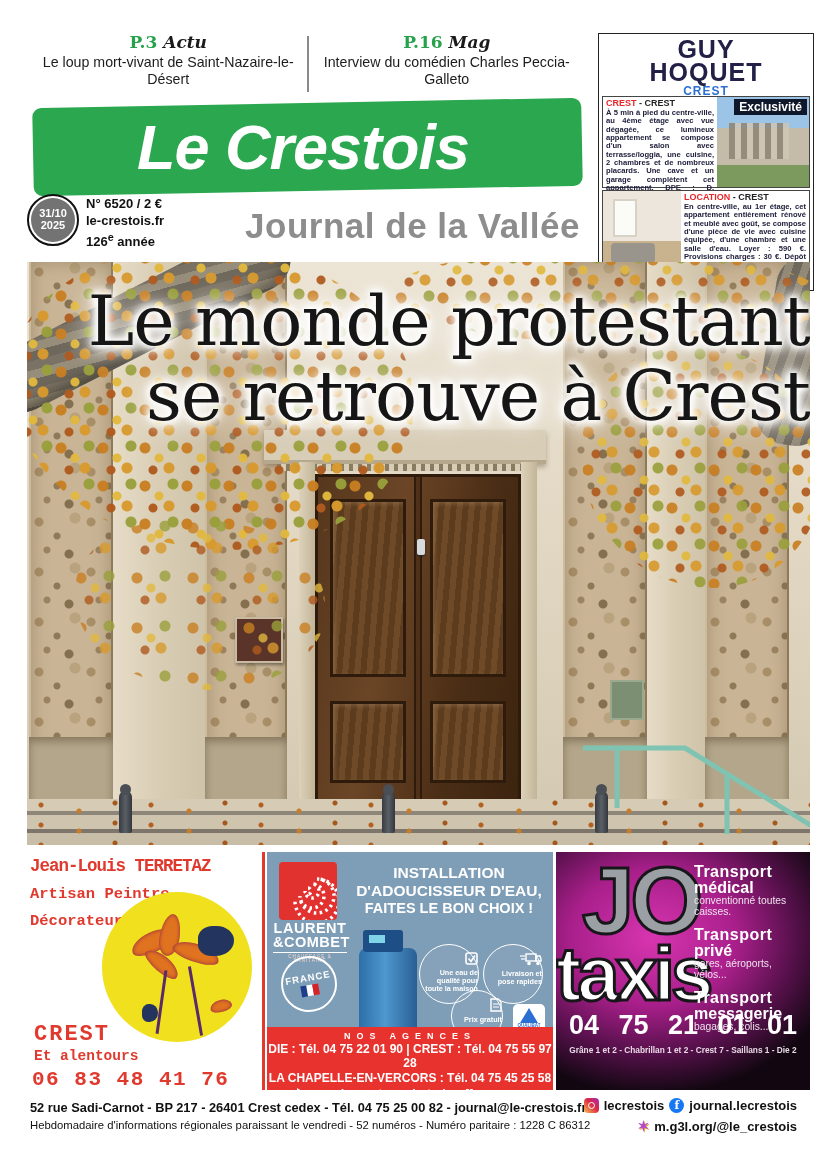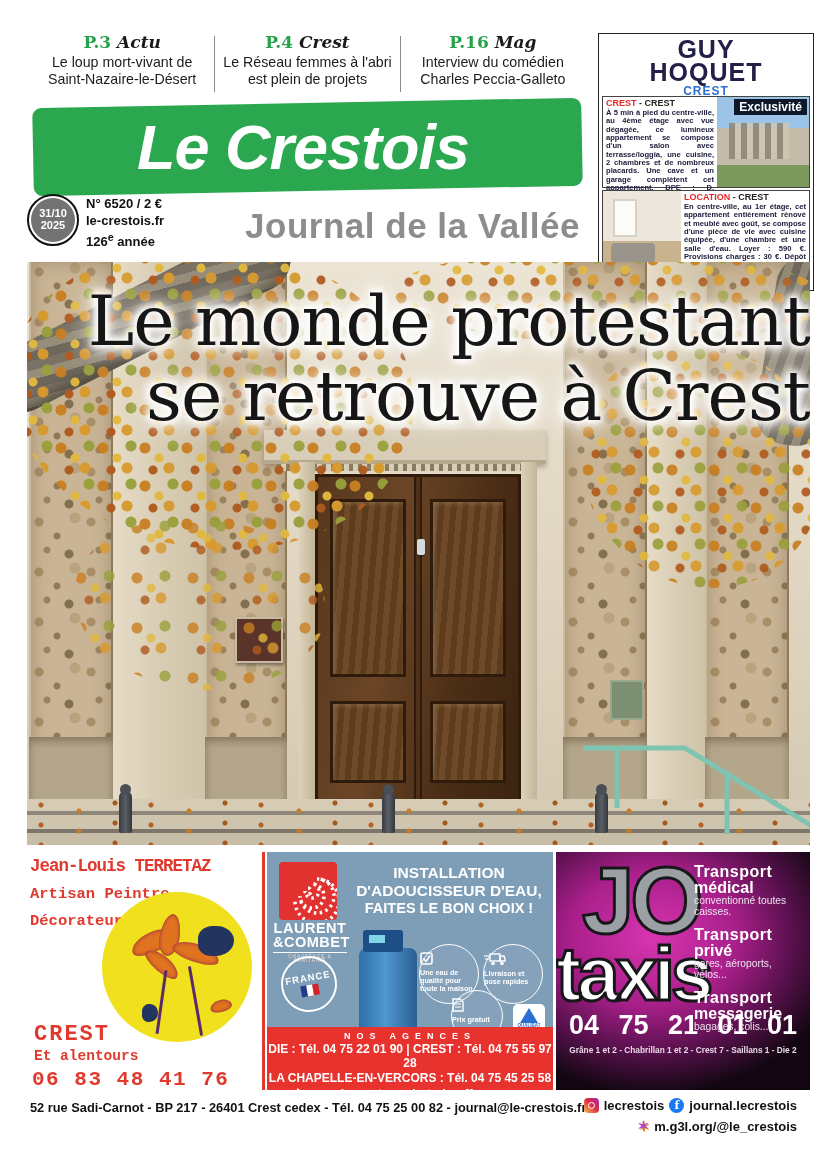--- a/index.html
+++ b/index.html
@@ -134,21 +134,21 @@
   .lc-b1{font-size:14.5px;font-weight:800;letter-spacing:.5px;}
   .lc-b2{font-size:14.5px;font-weight:800;letter-spacing:.5px;border-bottom:1px solid #fff;padding-bottom:2px;}
   .lc-bsub{font-size:4.6px;letter-spacing:1px;margin-top:2px;color:#f3d9d0;}
   .lc-head{position:absolute;left:84px;top:12px;width:196px;text-align:center;line-height:1.15;}
   .lc-h1{font-size:15.5px;font-weight:600;}
   .lc-h2{font-size:15.5px;font-weight:800;}
   .lc-h3{font-size:14.5px;font-weight:600;}
   .lc-device{position:absolute;left:92px;top:96px;width:58px;height:86px;background:linear-gradient(90deg,#2e6fa8,#4e97cf 45%,#2a5f93);border-radius:8px 8px 0 0;}
   .lc-device::before{content:"";position:absolute;left:4px;top:-18px;width:40px;height:22px;background:#1d4f86;border-radius:3px;}
   .lc-device::after{content:"";position:absolute;left:10px;top:-13px;width:16px;height:8px;background:#7fd4e8;}
-  .lc-circle{position:absolute;border:1.5px solid #fff;border-radius:50%;text-align:left;color:#fff;background:rgba(255,255,255,.06);}
+  .lc-circle{position:absolute;border:1.5px solid #fff;border-radius:50%;text-align:right;color:#fff;background:rgba(255,255,255,.06);}
   .lc-c1{left:152px;top:92px;width:60px;height:60px;}
   .lc-c2{left:216px;top:92px;width:60px;height:60px;}
   .lc-c3{left:184px;top:138px;width:52px;height:52px;}
   .lc-ctext{font-size:7.2px;line-height:1.12;font-weight:600;}
   .lc-stamp{position:absolute;left:14px;top:104px;width:56px;height:56px;border:2px solid #fff;border-radius:50%;
       transform:rotate(-10deg);display:flex;flex-direction:column;align-items:center;justify-content:center;}
   .lc-stamp-txt{font-size:9.5px;font-weight:800;letter-spacing:1px;}
   .flag{display:flex;width:18px;height:11px;margin-top:2px;}
   .flag i{flex:1;} .flag .fb{background:#1f3d8c;} .flag .fw{background:#fff;} .flag .fr{background:#d6232a;}
   .qualibat{position:absolute;left:246px;top:152px;width:32px;height:38px;background:#fff;border-radius:5px;text-align:center;padding-top:4px;}
@@ -192,24 +192,20 @@
 <body>
 
 <div class="page">
 
   <div class="teasers">
     <div class="teaser">
       <div class="teaser-head"><span class="teaser-page">P.3</span> <span class="teaser-sec">Actu</span></div>
       <div class="teaser-text">Le loup mort-vivant de Saint-Nazaire-le-Désert</div>
     </div>
     <div class="tease-div"></div>
-    <div class="teaser">
-      <div class="teaser-head"><span class="teaser-page">P.4</span> <span class="teaser-sec">Crest</span></div>
-      <div class="teaser-text">Le Réseau femmes à l'abri est plein de projets</div>
-    </div>
     <div class="tease-div"></div>
     <div class="teaser">
       <div class="teaser-head"><span class="teaser-page">P.16</span> <span class="teaser-sec">Mag</span></div>
       <div class="teaser-text">Interview du comédien Charles Peccia-Galleto</div>
     </div>
   </div>
 
   <div class="gh">
     <div class="gh-logo">
       <div class="gh-l1">GUY</div>
@@ -411,20 +407,21 @@
         <div class="jo-s">messagerie</div>
         <div class="jo-d">bagages, colis...</div>
       </div>
     </div>
     <div class="jo-phone">04 75 21 01 01</div>
     <div class="jo-zones">Grâne 1 et 2 - Chabrillan 1 et 2 - Crest 7 - Saillans 1 - Die 2</div>
   </div>
 
   <div class="foot-left">
     <div class="foot-l1">52 rue Sadi-Carnot - BP 217 - 26401 Crest cedex - Tél. 04 75 25 00 82 - journal@le-crestois.fr</div>
+    <div class="foot-l2">Hebdomadaire d'informations régionales paraissant le vendredi - 52 numéros - Numéro paritaire : 1228 C 86312</div>
   </div>
   <div class="foot-social">
     <div class="soc-row">
       <span class="ig-icon"></span>
       <span>lecrestois</span>
       <span class="fb-icon">f</span>
       <span>journal.lecrestois</span>
     </div>
     <div class="soc-row">
       <span class="g3l-icon">✶</span>

